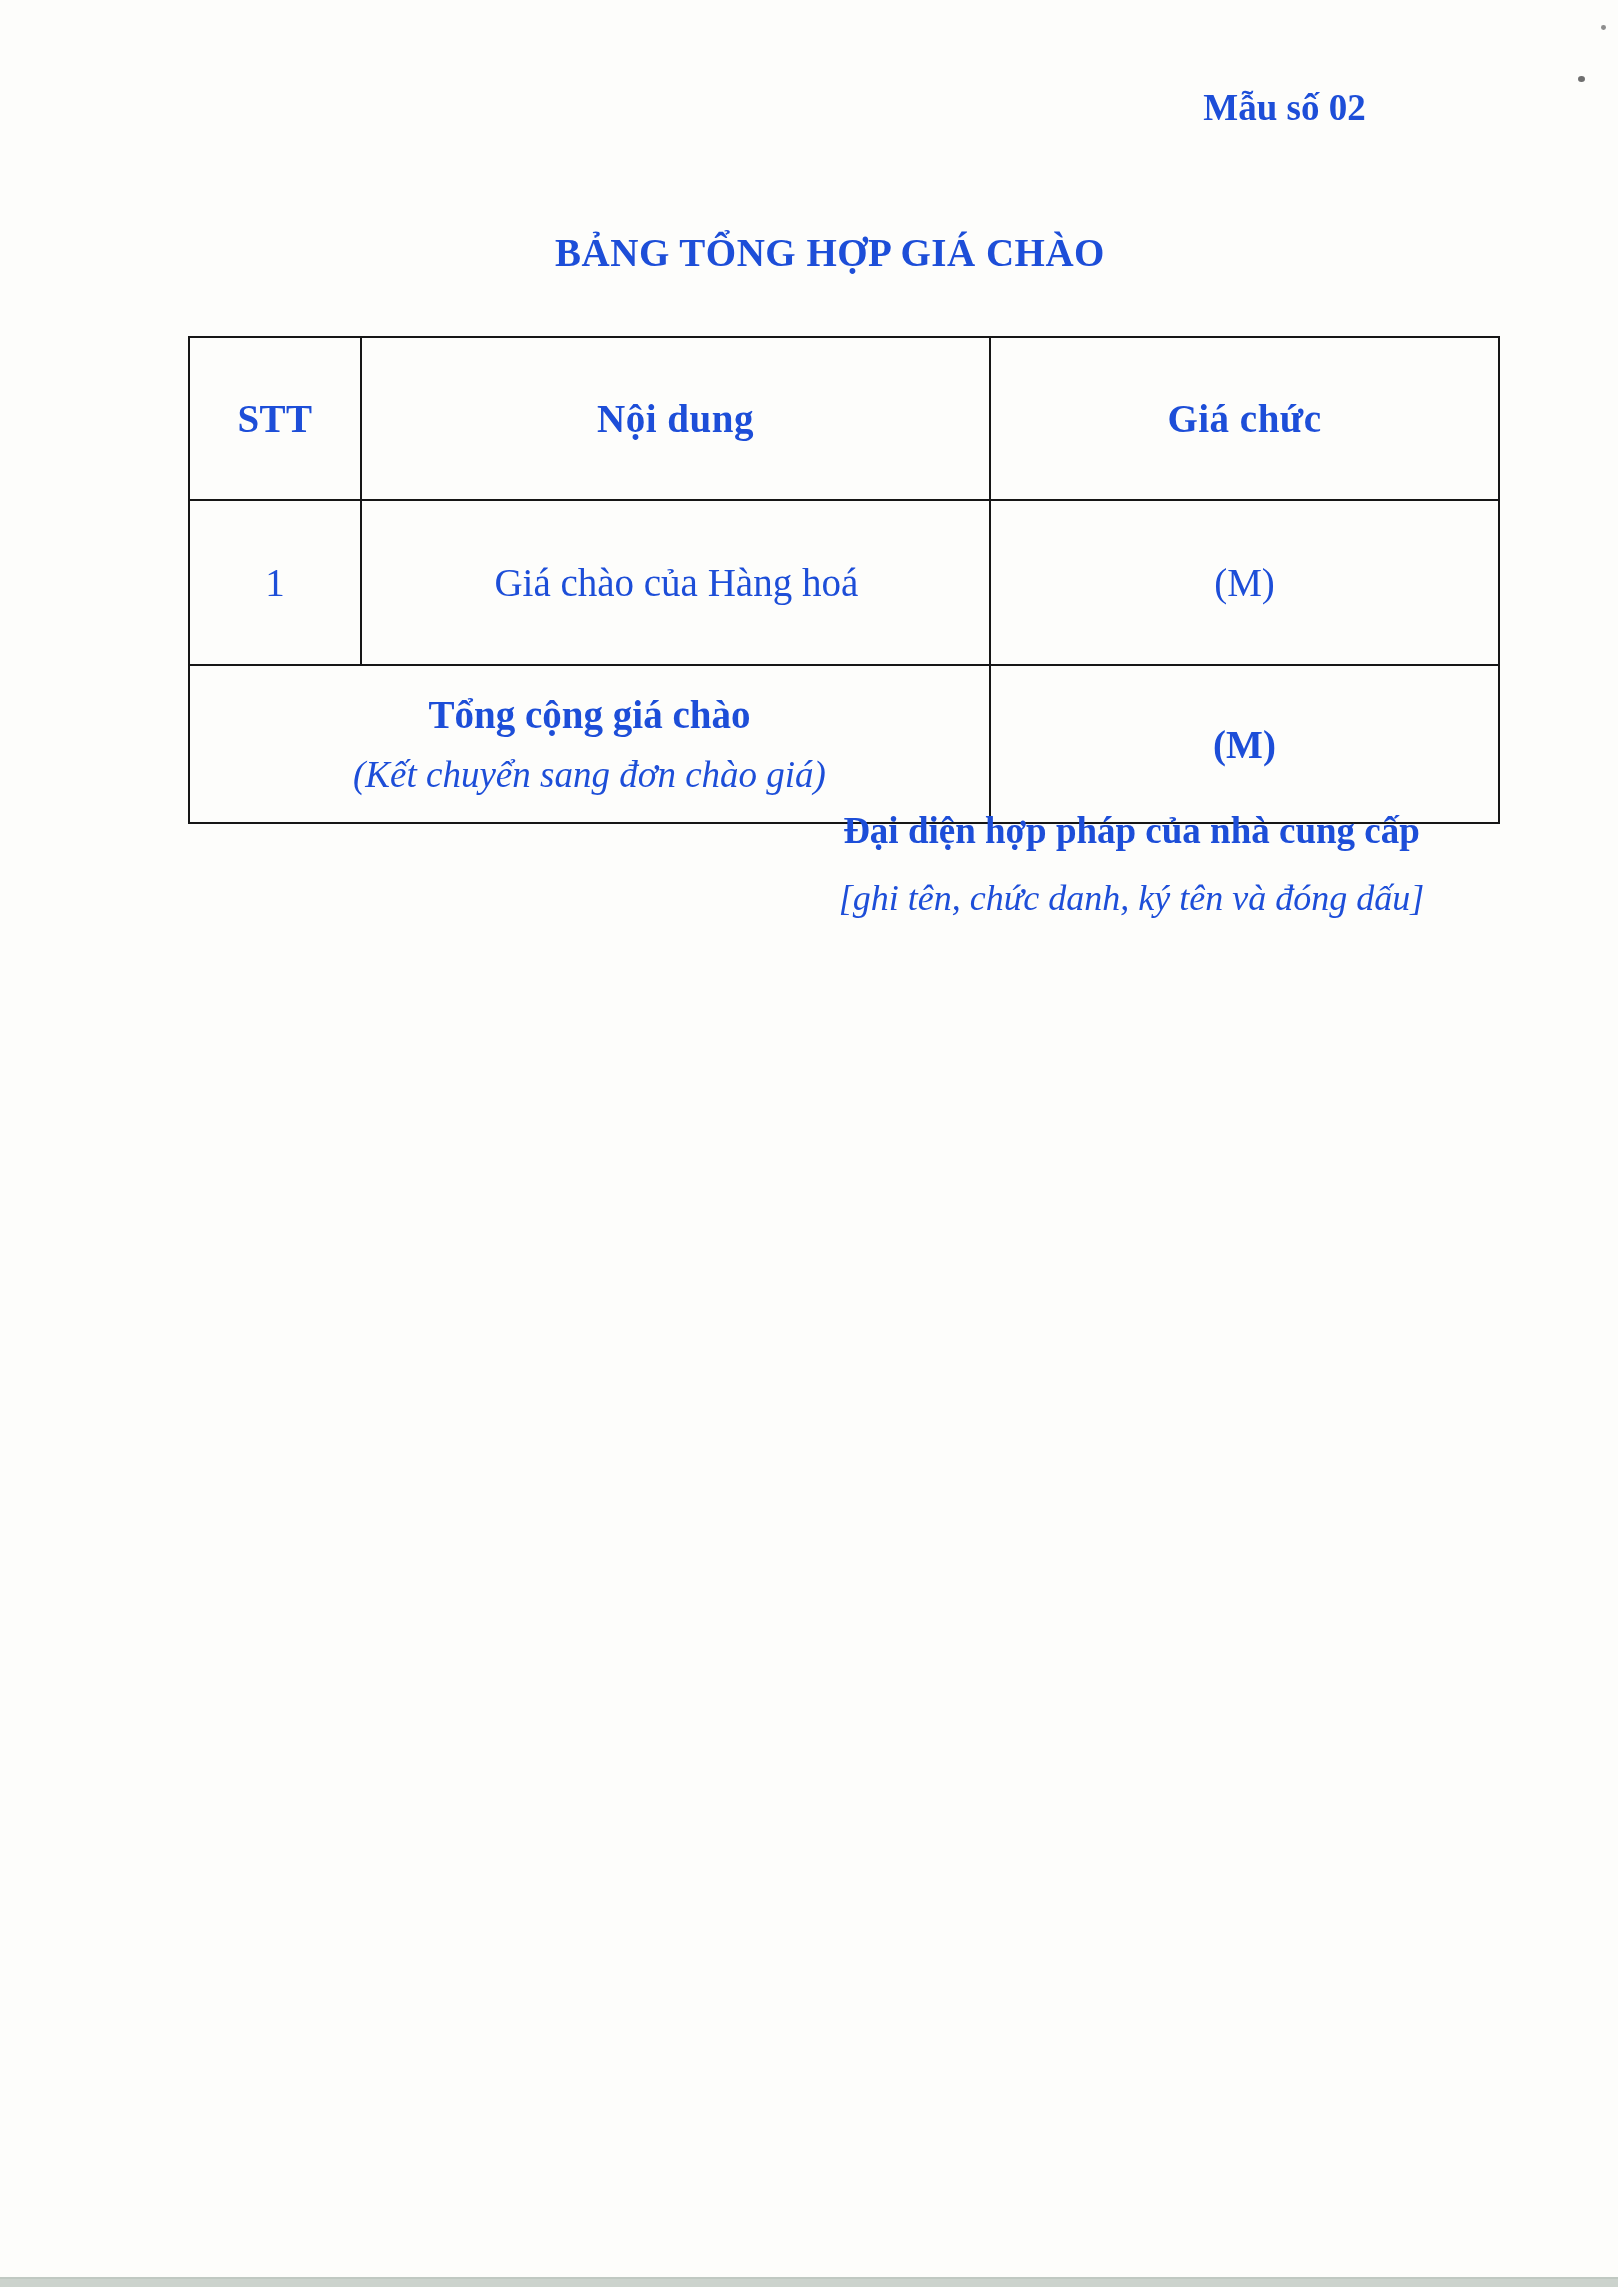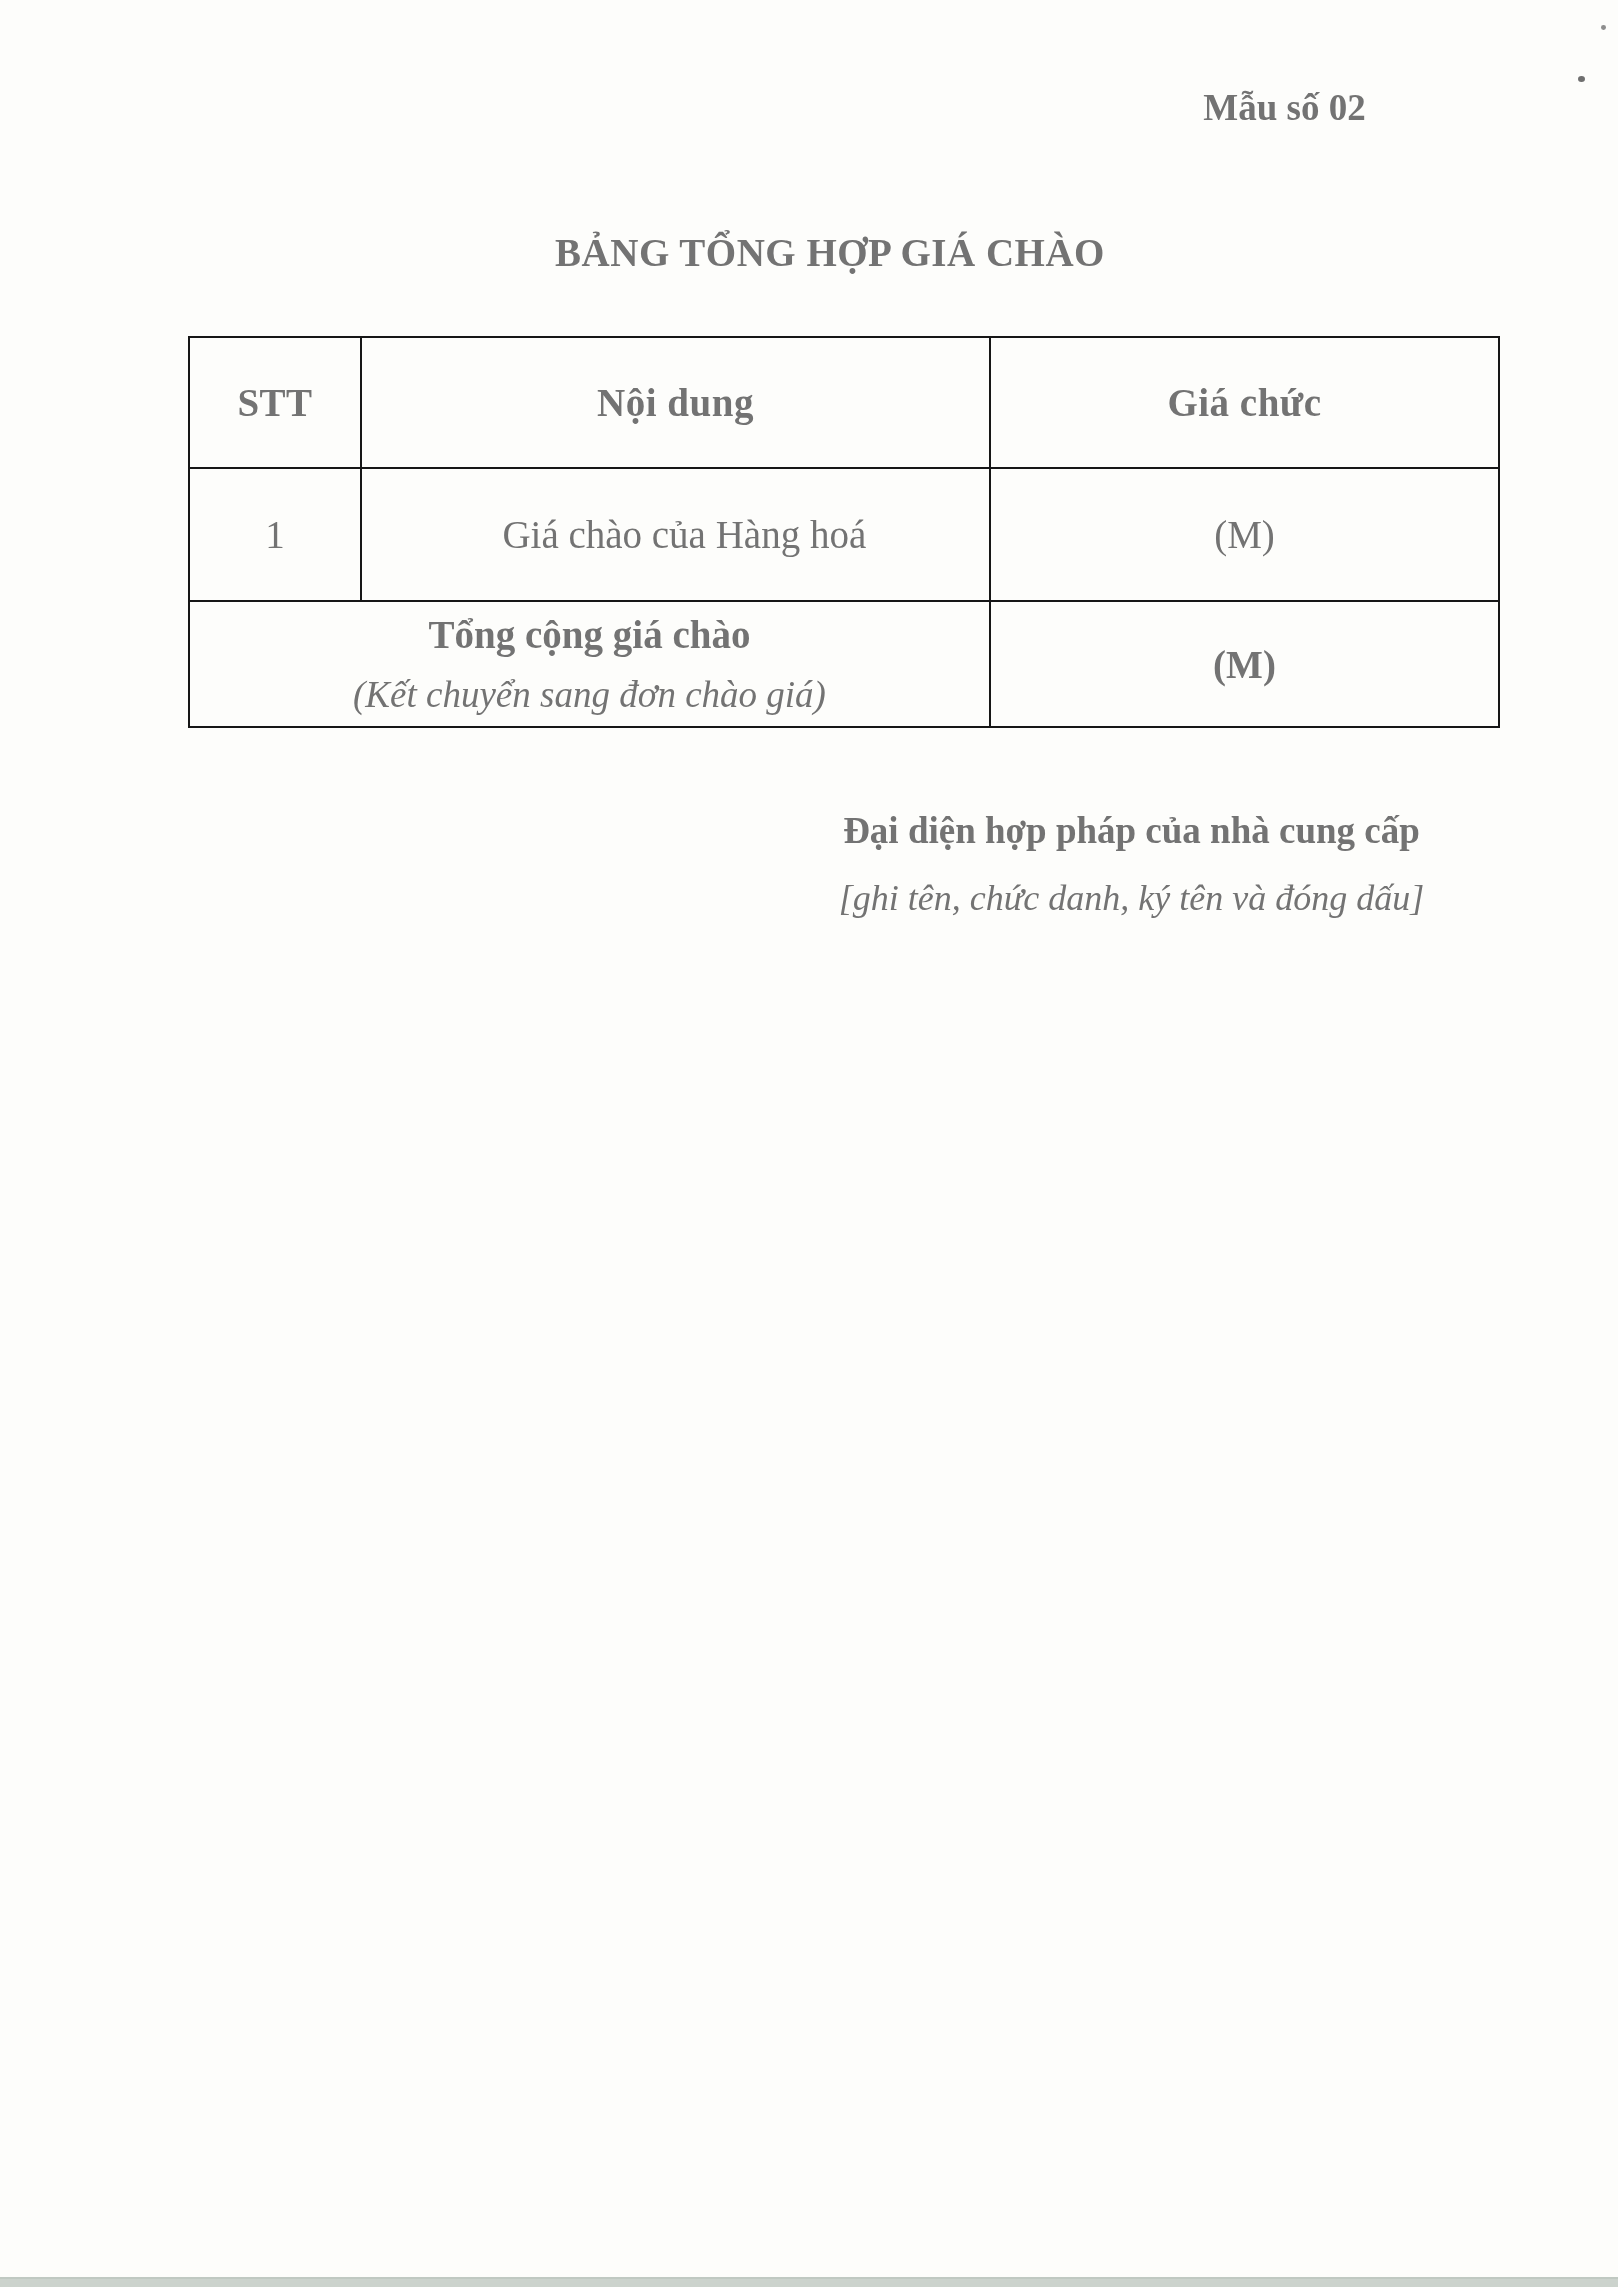--- a/index.html
+++ b/index.html
@@ -4,21 +4,21 @@
 <style>
   html, body { margin: 0; padding: 0; background: #e8e8e8; }
   .page {
     position: relative;
     width: 1619px;
     height: 2288px;
     margin: 0 auto;
     background: #fdfdfb;
     overflow: hidden;
     font-family: "Liberation Serif", "DejaVu Serif", serif;
-    color: #737373;
+    color: #1d4ed8;
   }
 
   
   .form-code {
     position: absolute;
     top: 86px;
     left: 1192px;
     width: 185px;
     text-align: center;
     font-size: 37px;
@@ -46,21 +46,21 @@
     left: 188px;
     width: 1310px;
     border-collapse: collapse;
     table-layout: fixed;
     font-size: 39px;
   }
   .quote-table th, .quote-table td {
     border-style: solid;
     border-color: #161616;
     border-width: 2.9px 2px;
-    padding: 0;
+    padding: 16px;
     text-align: center;
     vertical-align: middle;
     background: #fdfdfb;
   }
   .quote-table thead th {
     height: 129px;
     font-size: 39px;
     font-weight: bold;
     letter-spacing: 0.5px;
   }

